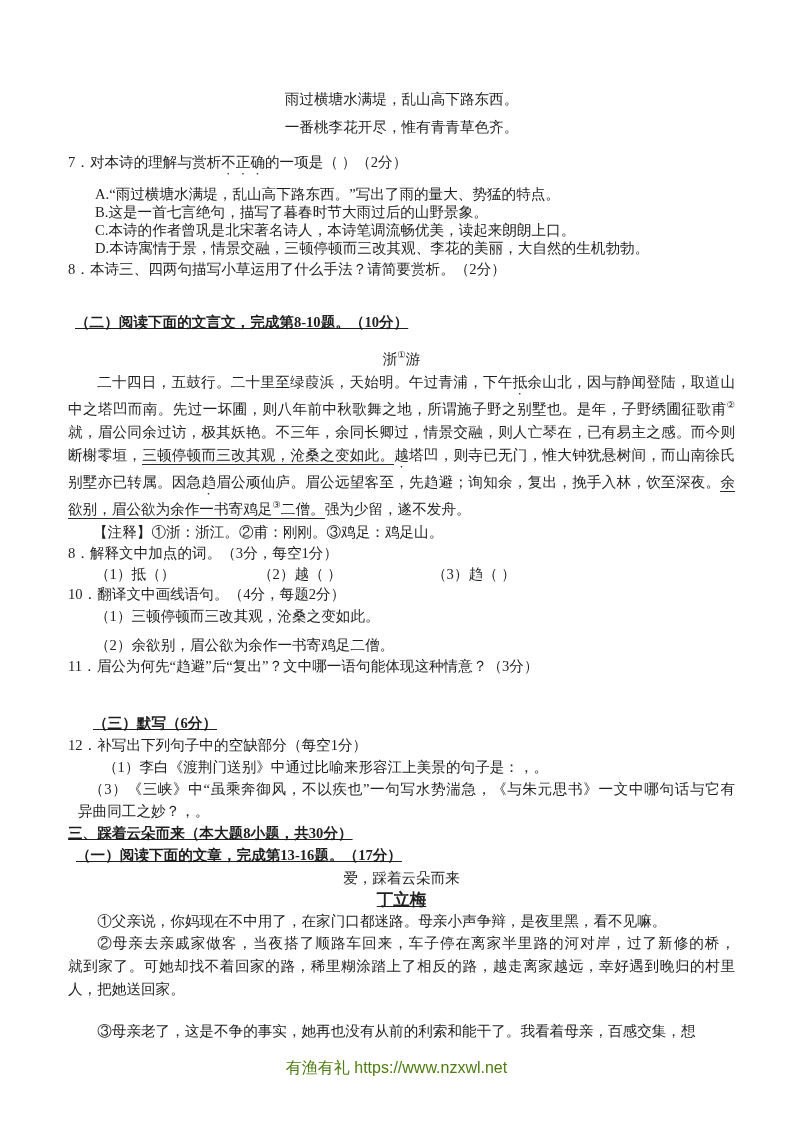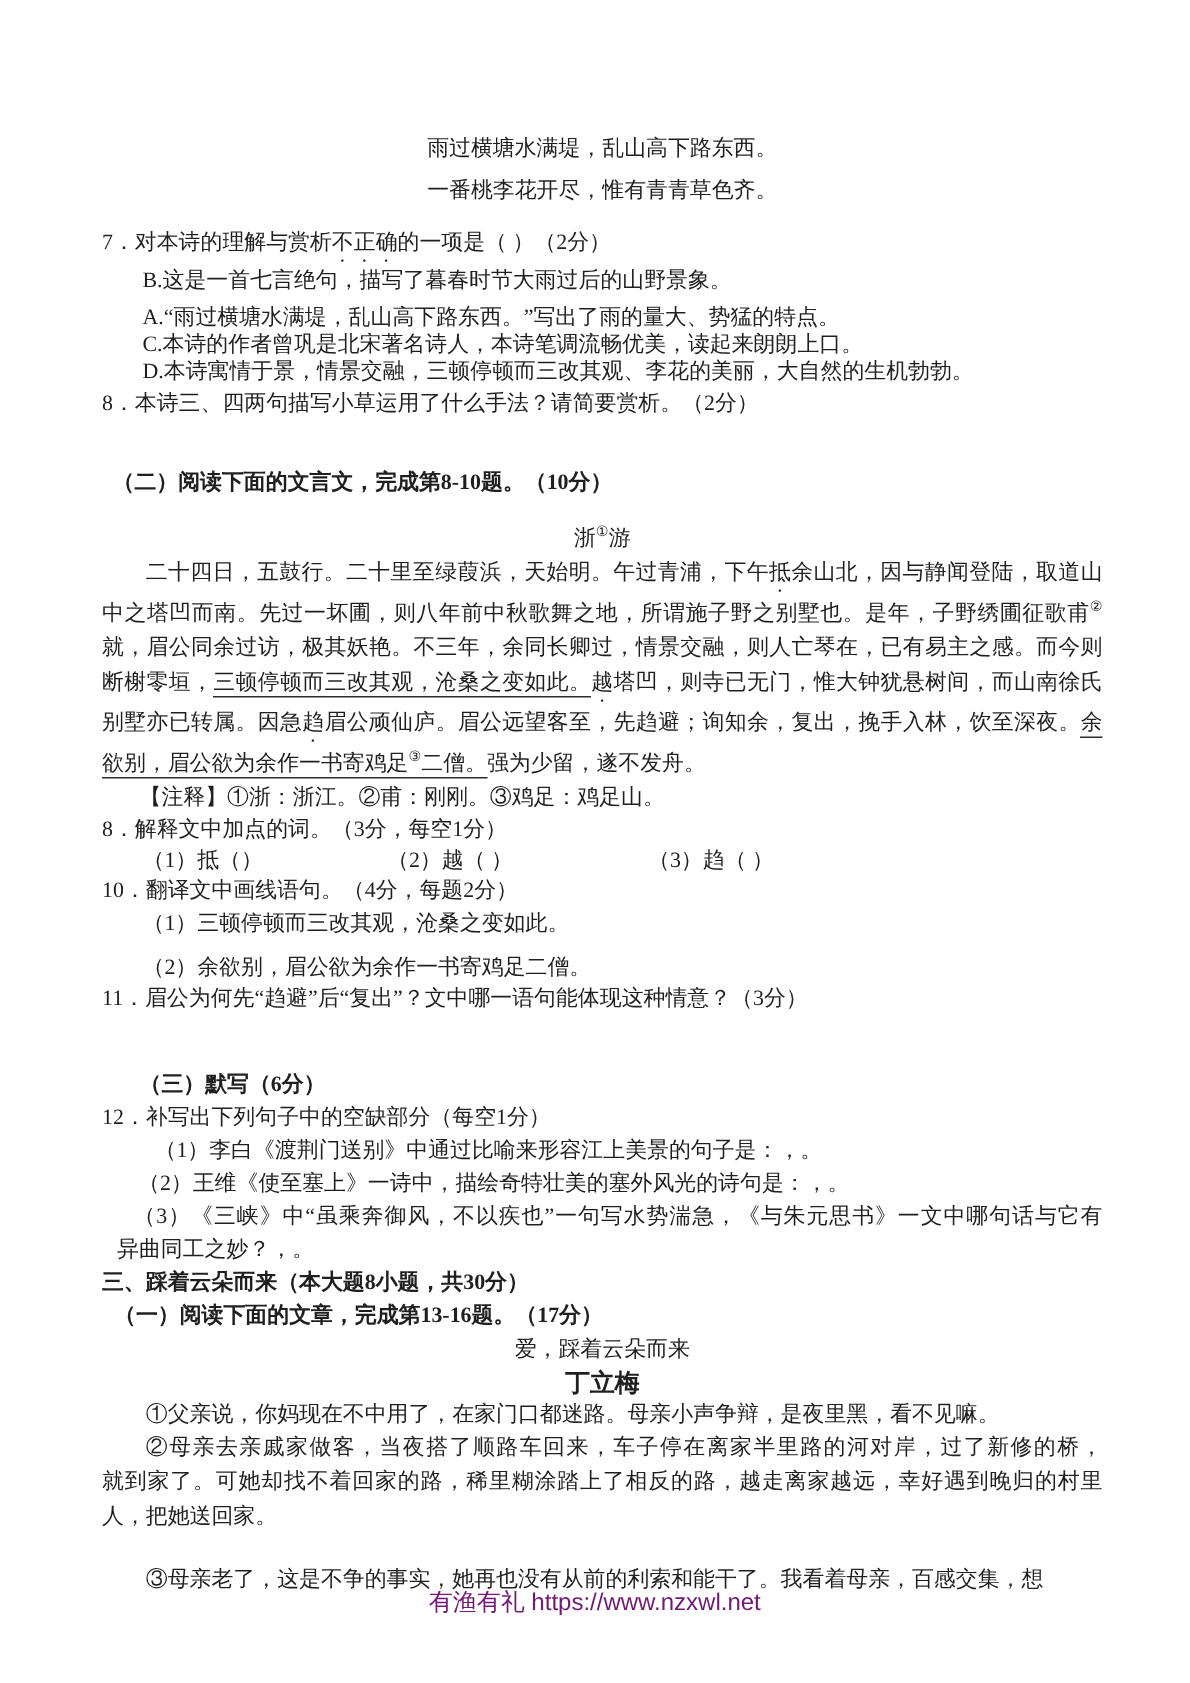--- a/index.html
+++ b/index.html
@@ -3,48 +3,48 @@
 <meta charset="utf-8">
 <style>
   html,body { margin:0; padding:0; background:#ffffff; }
   .page {
     width:793px; height:1122px; background:#ffffff; position:relative; overflow:hidden;
     font-family:"Liberation Serif","DejaVu Serif",serif;
     color:#1f1f1f; font-size:14.6px;
   }
   .content { padding:89px 58px 0 68px; }
   .center { text-align:center; }
-  .b { font-weight:bold; }
+  .b { font-weight:bold;text-decoration:underline; }
   .jfull { text-align:justify; text-align-last:justify; white-space:nowrap; }
   .dot {
     -webkit-text-emphasis:filled dot; -webkit-text-emphasis-position:under left;
     text-emphasis:filled dot; text-emphasis-position:under left;
   }
   .u { border-bottom:1px solid #2b2b2b; padding-bottom:1px; }
   .sup { font-size:9.5px; vertical-align:super; line-height:0; }
   .footer {
     position:absolute; left:0; top:1058px; width:793px; text-align:center;
-    color:#701a75; font-size:16px;
+    color:#4d7c0f; font-size:16px;
     font-family:"Liberation Sans","DejaVu Sans",sans-serif;
   }
 </style>
 </head>
 <body>
 
 <div class="page">
   <div class="content">
 
     <div class="center" style="line-height:20px">雨过横塘水满堤，乱山高下路东西。</div>
     <div class="center" style="line-height:20px;margin-top:8px">一番桃李花开尽，惟有青青草色齐。</div>
 
     <div style="line-height:20px;margin-top:15px">
       <span>7．对本诗的理解与赏析</span><span class="dot">不正确</span><span>的一项是（ ）（2分）</span>
     </div>
+    <div style="line-height:18px;margin-top:7px;margin-left:27px">A.“雨过横塘水满堤，乱山高下路东西。”写出了雨的量大、势猛的特点。</div>
     <div style="line-height:18px;margin-left:27px">B.这是一首七言绝句，描写了暮春时节大雨过后的山野景象。</div>
-    <div style="line-height:18px;margin-top:7px;margin-left:27px">A.“雨过横塘水满堤，乱山高下路东西。”写出了雨的量大、势猛的特点。</div>
     <div style="line-height:18px;margin-left:27px">C.本诗的作者曾巩是北宋著名诗人，本诗笔调流畅优美，读起来朗朗上口。</div>
     <div style="line-height:18px;margin-left:27px">D.本诗寓情于景，情景交融，三顿停顿而三改其观、李花的美丽，大自然的生机勃勃。</div>
     <div style="line-height:20px;margin-top:2px">8．本诗三、四两句描写小草运用了什么手法？请简要赏析。（2分）</div>
 
     <div class="b" style="line-height:22px;margin-top:32px;margin-left:7px">（二）阅读下面的文言文，完成第8-10题。（10分）</div>
     <div class="center" style="line-height:20px;margin-top:16px">
       <span>浙</span><span class="sup">①</span><span>游</span>
     </div>
 
     <div class="jfull" style="line-height:23px;margin-top:2px;text-indent:2em">
@@ -70,21 +70,20 @@
       <span style="display:inline-block;width:163px">（1）抵（）</span><span style="display:inline-block;width:174px">（2）越（ ）</span><span>（3）趋（ ）</span>
     </div>
     <div style="line-height:20px">10．翻译文中画线语句。（4分，每题2分）</div>
     <div style="line-height:21px;margin-top:2px;margin-left:27px">（1）三顿停顿而三改其观，沧桑之变如此。</div>
     <div style="line-height:22px;margin-top:7px;margin-left:27px">（2）余欲别，眉公欲为余作一书寄鸡足二僧。</div>
     <div style="line-height:20px">11．眉公为何先“趋避”后“复出”？文中哪一语句能体现这种情意？（3分）</div>
 
     <div class="b" style="line-height:22px;margin-top:36px;margin-left:25px">（三）默写（6分）</div>
     <div style="line-height:22px">12．补写出下列句子中的空缺部分（每空1分）</div>
     <div style="line-height:22px;margin-left:35px">（1）李白《渡荆门送别》中通过比喻来形容江上美景的句子是：，。</div>
-    <div style="line-height:22px;margin-left:24px">（2）王维《使至塞上》一诗中，描绘奇特壮美的塞外风光的诗句是：，。</div>
     <div class="jfull" style="line-height:22px;margin-left:21px">（3）《三峡》中“虽乘奔御风，不以疾也”一句写水势湍急，《与朱元思书》一文中哪句话与它有</div>
     <div style="line-height:22px;margin-left:10px">异曲同工之妙？，。</div>
 
     <div class="b" style="line-height:22px">三、踩着云朵而来（本大题8小题，共30分）</div>
     <div class="b" style="line-height:23px;margin-left:8px">（一）阅读下面的文章，完成第13-16题。（17分）</div>
     <div class="center" style="line-height:22px">爱，踩着云朵而来</div>
     <div class="center b" style="line-height:21px;font-size:16.5px">丁立梅</div>
 
     <div style="line-height:22px;text-indent:2em">①父亲说，你妈现在不中用了，在家门口都迷路。母亲小声争辩，是夜里黑，看不见嘛。</div>
     <div class="jfull" style="line-height:23px;text-indent:2em">②母亲去亲戚家做客，当夜搭了顺路车回来，车子停在离家半里路的河对岸，过了新修的桥，</div>

